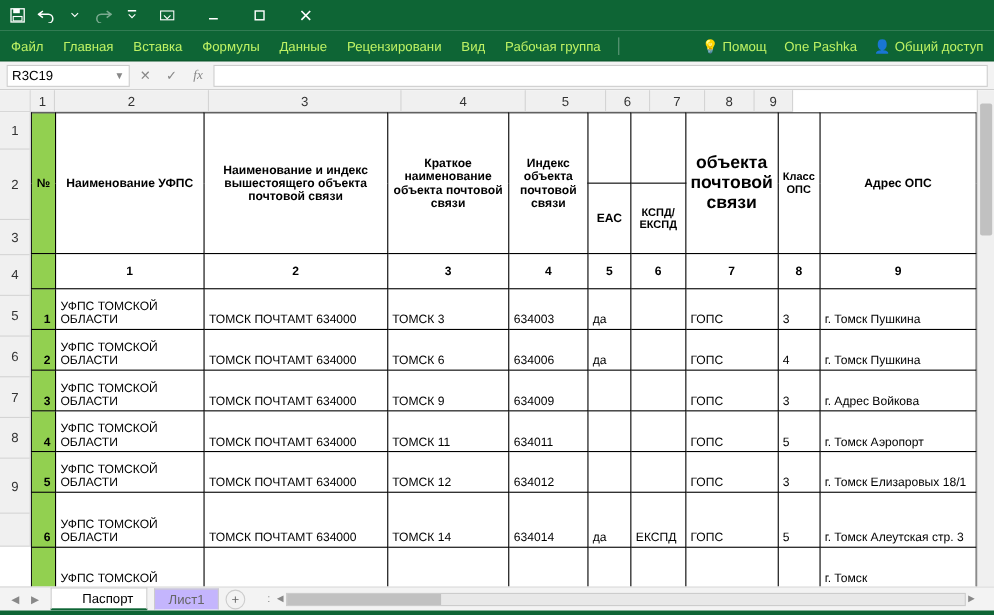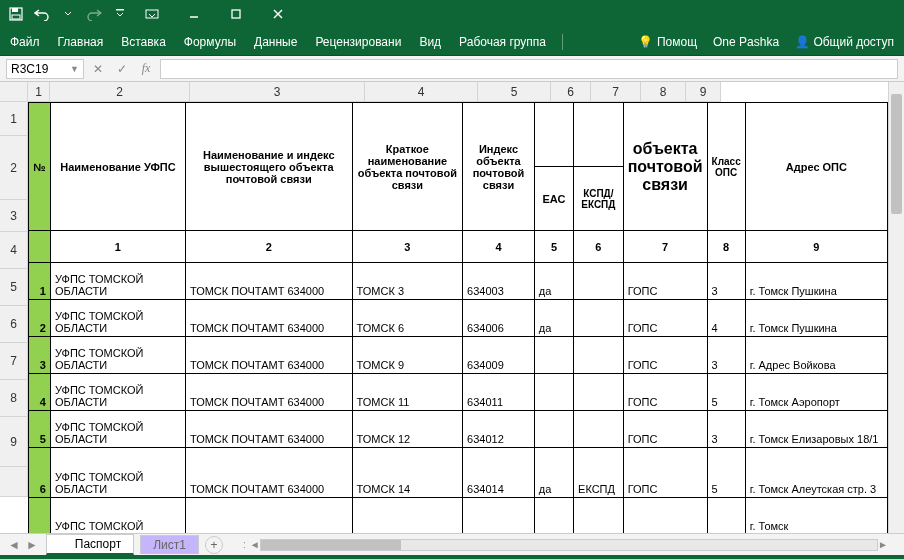--- a/index.html
+++ b/index.html
@@ -5,27 +5,27 @@
 * { margin: 0; padding: 0; box-sizing: border-box; font-family: 'Segoe UI', Tahoma, sans-serif; }
 body { background: #fff; overflow: hidden; width: 904px; height: 559px; }
 
 .titlebar { background: #0e6535; height: 28px; display: flex; align-items: center; padding: 0 4px; color: #fff; font-size: 12px; }
 .titlebar .qat { display: flex; align-items: center; gap: 2px; }
 .titlebar .qat-btn { width: 24px; height: 24px; display: flex; align-items: center; justify-content: center; cursor: pointer; }
 .titlebar .title { flex: 1; text-align: center; font-size: 12px; }
 .titlebar .winctrl { display: flex; gap: 2px; }
 .titlebar .winctrl .wbtn { width: 40px; height: 24px; display: flex; align-items: center; justify-content: center; cursor: pointer; }
 
-.ribbon { background: #0e6535; height: 28px; display: flex; align-items: center; padding: 0 8px; gap: 14px; color: #ffffff; font-size: 12px; border-bottom: 1px solid #0a5028; }
+.ribbon { background: #0e6535; height: 28px; display: flex; align-items: center; padding: 0 8px; gap: 14px; color: #bef264; font-size: 12px; border-bottom: 1px solid #0a5028; }
 .ribbon .tab { cursor: pointer; padding: 4px 2px; white-space: nowrap; }
 .ribbon .right { margin-left: auto; display: flex; gap: 12px; align-items: center; }
 .ribbon .sep { width: 1px; height: 16px; background: rgba(255,255,255,0.35); }
 
 .formula-row { background: #f3f3f3; height: 26px; display: flex; align-items: center; border-bottom: 1px solid #ccc; font-size: 12px; padding: 2px 6px; gap: 4px; }
-.name-box { width: 78px; height: 20px; border: 1px solid #ccc; background: #fff; padding: 0 4px; font-size: 12px; display: flex; align-items: center; justify-content: space-between; }
+.name-box { width: 112px; height: 20px; border: 1px solid #ccc; background: #fff; padding: 0 4px; font-size: 12px; display: flex; align-items: center; justify-content: space-between; }
 .fb-btn { width: 20px; height: 20px; display: flex; align-items: center; justify-content: center; color: #888; cursor: pointer; }
 .fb-btn.confirm { color: #888; }
 .fbar { flex: 1; height: 20px; border: 1px solid #ccc; background: #fff; }
 
 .sheet-area { position: relative; height: 451px; background: #fff; display: flex; }
 .corner { width: 28px; height: 20px; background: #f0f0f0; border-right: 1px solid #d4d4d4; border-bottom: 1px solid #d4d4d4; }
 .col-headers { position: absolute; left: 28px; top: 0; height: 20px; display: flex; background: #f0f0f0; border-bottom: 1px solid #d4d4d4; }
 .col-h { border-right: 1px solid #d4d4d4; display:flex; align-items:center; justify-content:center; font-size: 12px; color:#333; }
 .row-headers { position: absolute; left:0; top:20px; width:28px; background:#f0f0f0; border-right:1px solid #d4d4d4; }
 .row-h { border-bottom:1px solid #d4d4d4; display:flex; align-items:center; justify-content:center; font-size:12px; color:#333; }

